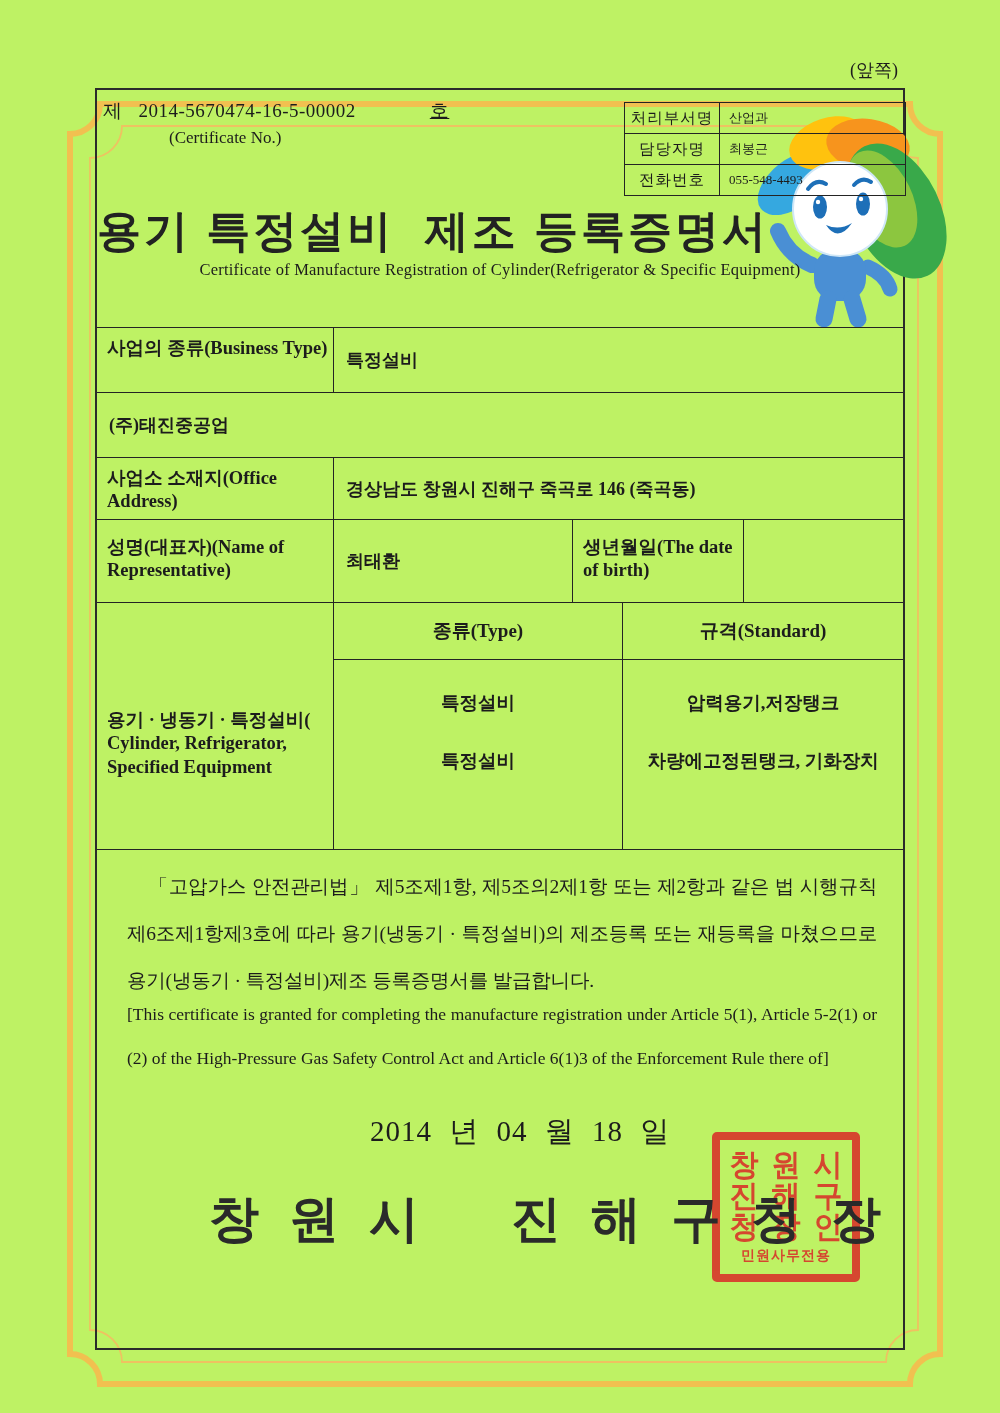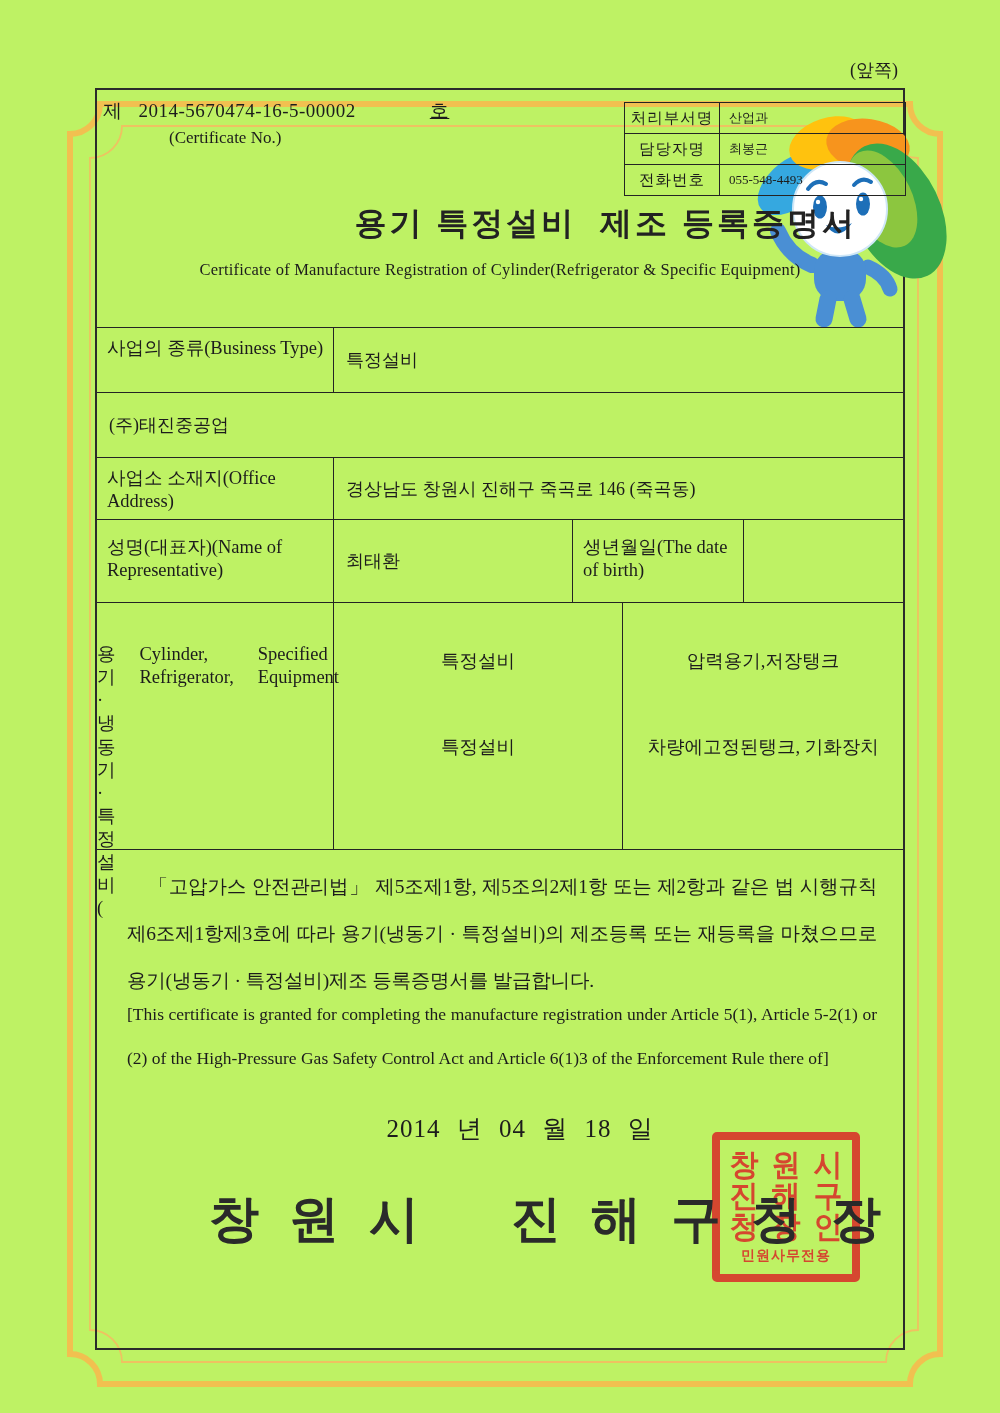--- a/index.html
+++ b/index.html
@@ -28,70 +28,70 @@
   }
   .dept-table .drow{display:flex;border-bottom:1.5px solid #242424;height:30px;}
   .dept-table .drow:last-child{border-bottom:none;}
   .dept-table .dlabel{
     width:94px;border-right:1.5px solid #242424;display:flex;align-items:center;justify-content:center;
     font-size:15.5px;letter-spacing:1px;
   }
   .dept-table .dvalue{flex:1;display:flex;align-items:center;padding-left:9px;font-size:13px;}
   
   .doc-title{
-    position:absolute;left:0;width:760px;top:112px;text-align:right;z-index:5;
+    position:absolute;left:0;width:760px;top:112px;text-align:left;z-index:5;
     font-family:"Liberation Sans","DejaVu Sans",sans-serif;
-    font-size:32px;font-weight:bold;letter-spacing:3px;color:#222;white-space:pre;
+    font-size:44px;font-weight:bold;letter-spacing:3px;color:#222;white-space:pre;
   }
   .doc-subtitle{
     position:absolute;left:0;right:0;top:170px;text-align:center;z-index:5;
     font-size:16.5px;letter-spacing:.2px;
   }
   
   .mascot{position:absolute;left:750px;top:103px;z-index:2;}
   
-  .tbl{position:absolute;left:0;right:0;top:237px;z-index:4;}
+  .tbl{position:absolute;left:0;right:0;top:237px;z-index:4;font-weight:bold;}
   .trow{display:flex;border-top:1.5px solid #242424;box-sizing:border-box;}
   .cell{box-sizing:border-box;}
   .lblcell{
     width:237px;border-right:1.5px solid #242424;padding:9px 4px 4px 10px;
     font-size:18.5px;line-height:1.25;
   }
   .valcell{flex:1;display:flex;align-items:center;padding-left:12px;font-size:18px;}
   .r1{height:65px;} .r2{height:65px;} .r3{height:62px;} .r4{height:83px;}
   .midval{width:239px;flex:none;border-right:1.5px solid #242424;}
   .lbl2cell{
     width:171px;border-right:1.5px solid #242424;padding:16px 4px 4px 10px;
     font-size:18.5px;line-height:1.25;box-sizing:border-box;
   }
   .val2cell{flex:1;}
   
   .equip{height:248px;border-bottom:1.5px solid #242424;}
-  .equip .lblcell{display:flex;flex-direction:row;justify-content:center;padding-top:40px;gap:24px;}
+  .equip .lblcell{display:flex;flex-direction:column;justify-content:center;padding-top:40px;}
   .equip-right{flex:1;display:flex;flex-direction:column;}
   .equip-head{display:flex;height:57px;border-bottom:1.5px solid #242424;box-sizing:border-box;}
   .ehcell{display:flex;align-items:center;justify-content:center;font-size:19px;box-sizing:border-box;}
   .etype{width:289px;border-right:1.5px solid #242424;flex:none;}
   .estd{flex:1;}
   .equip-body{flex:1;display:flex;}
   .ebcol{display:flex;flex-direction:column;padding:14px 0 60px 0;justify-content:space-around;align-items:center;box-sizing:border-box;}
   .ebline{font-size:18.5px;}
   
   .stmt-ko{
     position:absolute;left:30px;right:26px;top:773px;z-index:4;
     font-size:19.5px;line-height:47px;text-indent:1.1em;text-align:justify;letter-spacing:-.2px;
   }
   .stmt-en{
     position:absolute;left:30px;right:26px;top:903px;z-index:4;
     font-size:17.5px;line-height:43.5px;text-align:justify;
   }
   
   .issue-date{
     position:absolute;left:0;right:0;top:1022px;text-align:center;z-index:4;
-    font-size:25px;word-spacing:9px;letter-spacing:1px;padding-left:40px;
+    font-size:29px;word-spacing:9px;letter-spacing:1px;padding-left:40px;
   }
   .issuer{
     position:absolute;left:112px;top:1096px;z-index:6;white-space:nowrap;
     font-family:"Liberation Sans","DejaVu Sans",sans-serif;
     font-size:50px;font-weight:bold;color:#2a2a2a;letter-spacing:30px;word-spacing:18px;
   }
   
   .seal{
     position:absolute;left:712px;top:1132px;width:148px;height:150px;z-index:3;
     border:8px solid #d8392b;border-radius:5px;box-sizing:border-box;
@@ -192,20 +192,24 @@
         <div class="cell valcell val2cell"></div>
       </div>
 
       <div class="trow equip">
         <div class="cell lblcell">
           <span>용기 · 냉동기 · 특정설비(</span>
           <span>Cylinder, Refrigerator,</span>
           <span>Specified Equipment</span>
         </div>
         <div class="equip-right">
+          <div class="equip-head">
+            <div class="ehcell etype">종류(Type)</div>
+            <div class="ehcell estd">규격(Standard)</div>
+          </div>
           <div class="equip-body">
             <div class="ebcol etype">
               <div class="ebline">특정설비</div>
               <div class="ebline">특정설비</div>
             </div>
             <div class="ebcol estd">
               <div class="ebline">압력용기,저장탱크</div>
               <div class="ebline">차량에고정된탱크, 기화장치</div>
             </div>
           </div>

